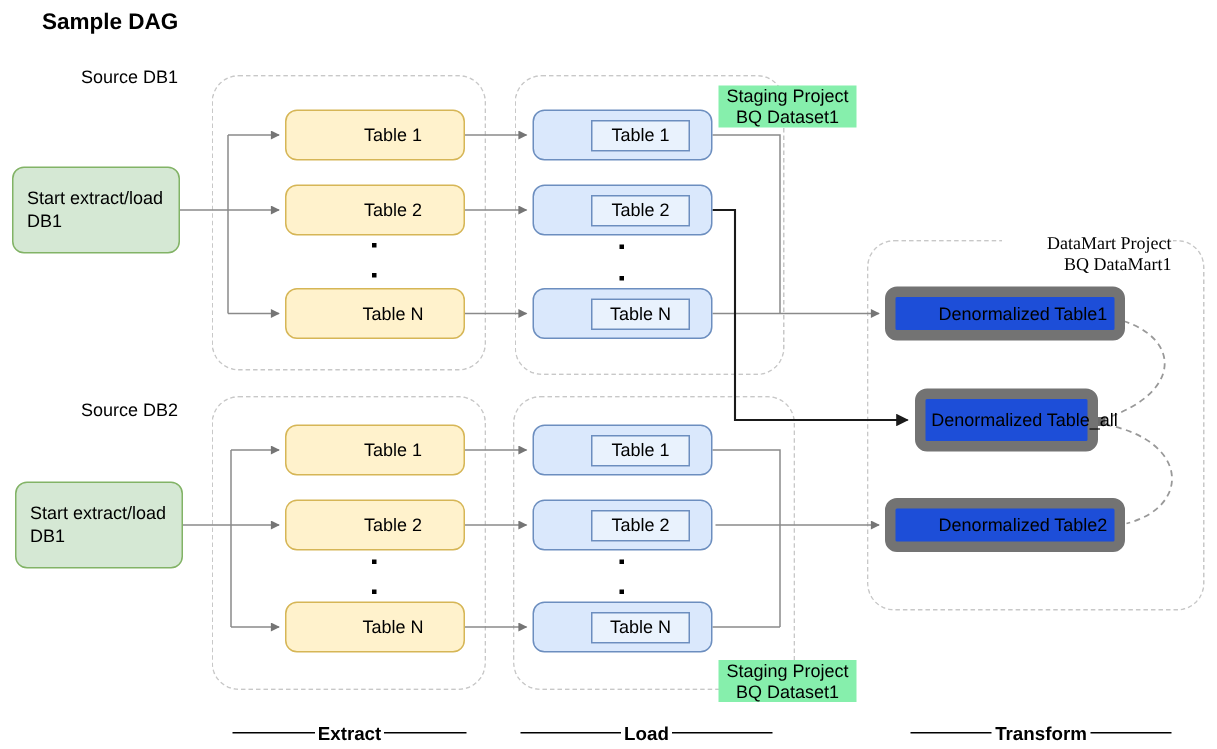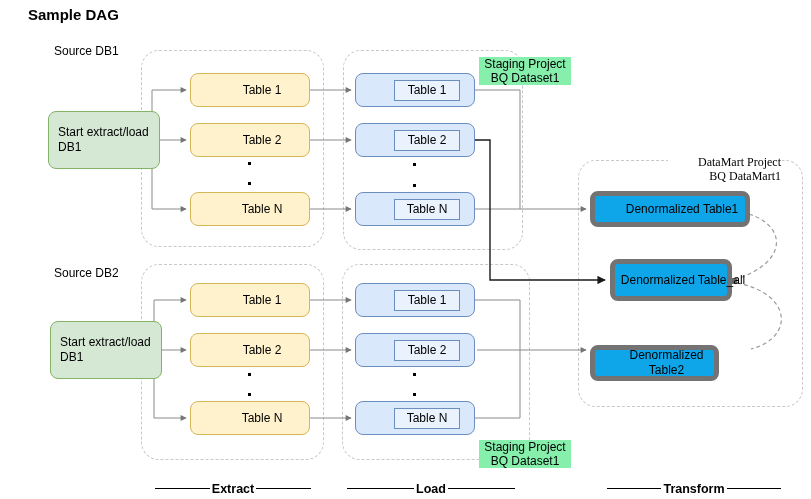--- a/index.html
+++ b/index.html
@@ -7,24 +7,24 @@
           font-family:"Liberation Sans","DejaVu Sans",sans-serif;color:#000;}
   .abs{position:absolute;box-sizing:border-box;}
   .title{font-size:15px;font-weight:bold;z-index:4;}
   .lbl{font-size:12px;line-height:14px;z-index:4;}
   .lbl.center{text-align:center;background:#86efac;padding:0 1px;}
   .lbl.right{text-align:right;background:#fff;padding:0 1px;}
   .container{border:1.3px dashed #c8c8c8;border-radius:18px;z-index:1;}
   .node{display:flex;align-items:center;justify-content:center;text-align:center;
         font-size:12px;line-height:15px;border-radius:8px;z-index:3;padding-left:24px;}
   .node.green{background:#d5e8d4;border:1px solid #82b366;justify-content:flex-start;
-              text-align:left;padding-left:9px;margin-left:40px;}
+              text-align:left;padding-left:9px;}
   .node.yellow{background:#fff2cc;border:1px solid #d6b656;}
   .node.blue{background:#dae8fc;border:1px solid #6c8ebf;}
-  .node.purple{background:#0ea5e9;border:5px solid #737373;}
+  .node.purple{background:#1d4ed8;border:7px solid #737373;}
   .inner-rect{background:#e9f2fd;border:1px solid #6c8ebf;width:64px;height:19px;
               display:flex;align-items:center;justify-content:center;font-size:12px;}
   .two-line{display:flex;flex-direction:row;justify-content:center;gap:3px;}
   .dot{width:3px;height:3px;background:#000;z-index:3;}
   svg.edges{position:absolute;left:0;top:0;z-index:2;}
   .ruler{display:flex;align-items:center;font-size:12.5px;z-index:4;height:15px;font-weight:bold;}
   .ruler::before,.ruler::after{content:"";flex:1;border-top:1px solid #000;}
   .ruler span{padding:0 2px;}
 </style>
 </head>
@@ -140,21 +140,21 @@
     <div class="inner-rect">Table N</div>
   </div>
   <div class="abs dot" style="left:413px;top:373px;"></div>
   <div class="abs dot" style="left:413px;top:393px;"></div>
 
   <div class="abs node purple" style="left:590px;top:191px;width:160px;height:36px;">Denormalized Table1</div>
   <div class="abs node purple two-line" style="left:610px;top:259px;width:122px;height:42px;">
     <div>Denormalized</div>
     <div>Table_all</div>
   </div>
-  <div class="abs node purple" style="left:590px;top:332px;width:129px;height:36px;margin-top:13px;">Denormalized Table2</div>
+  <div class="abs node purple" style="left:590px;top:332px;width:160px;height:36px;">Denormalized Table2</div>
 
   <div class="abs ruler" style="left:155px;top:481px;width:156px;">
       <span>Extract</span>
     </div>
   <div class="abs ruler" style="left:607px;top:481px;width:174px;">
       <span>Transform</span>
     </div>
   <div class="abs ruler" style="left:347px;top:481px;width:168px;">
       <span>Load</span>
     </div>

